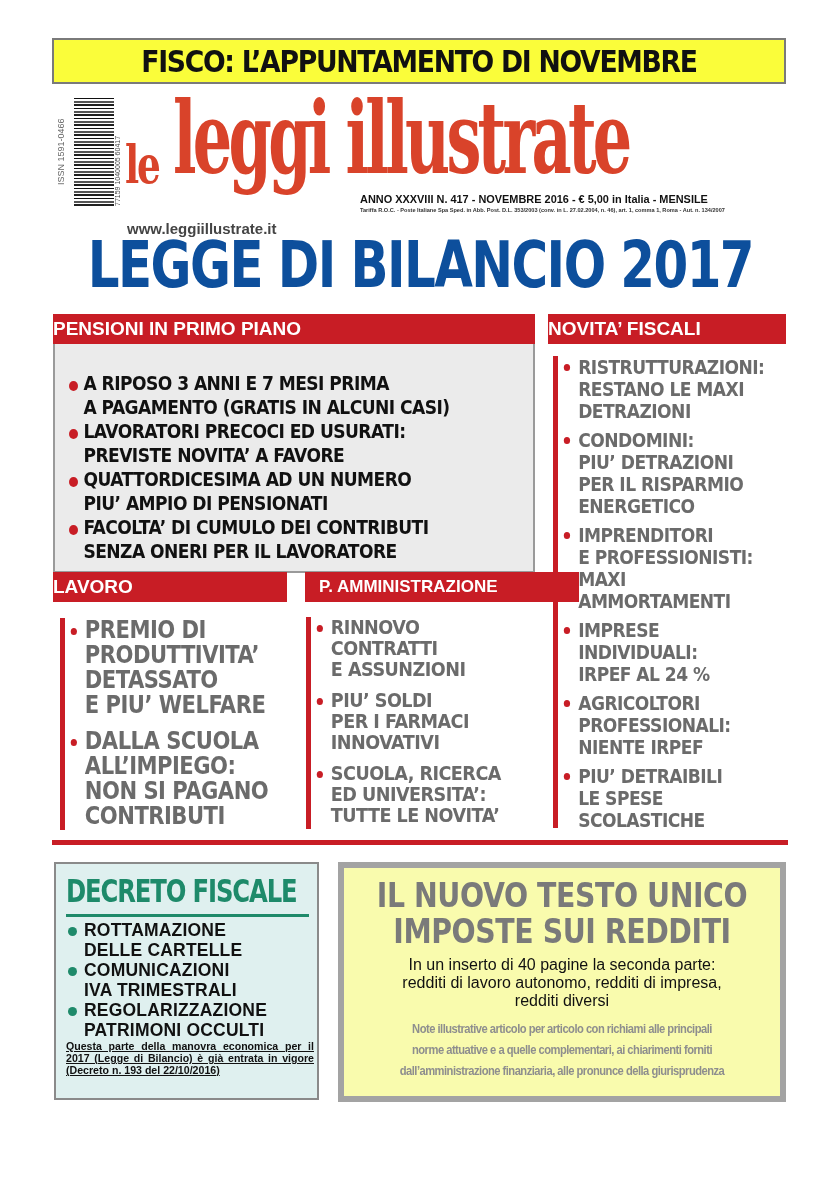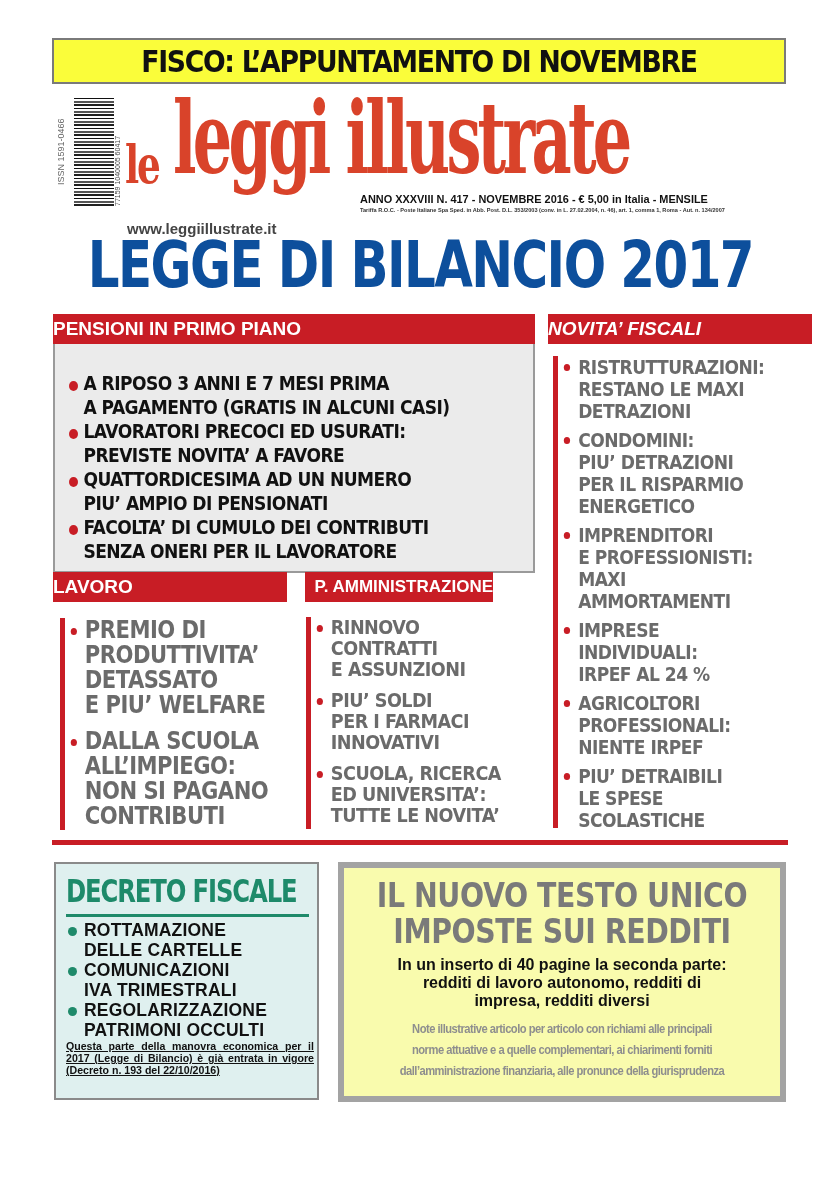--- a/index.html
+++ b/index.html
@@ -124,21 +124,21 @@
     <li>QUATTORDICESIMA AD UN NUMERO
 PIU’ AMPIO DI PENSIONATI</li>
     <li>FACOLTA’ DI CUMULO DEI CONTRIBUTI
 SENZA ONERI PER IL LAVORATORE</li>
   </ul>
 </div>
 <div class="sec-header" style="left:53px;top:314px;width:482px;">
   <span>PENSIONI IN PRIMO PIANO</span>
 </div>
 
-<div class="sec-header" style="left:548px;top:314px;width:264px;font-style:italic;">
+<div class="sec-header" style="left:548px;top:314px;width:238px;">
   <span>NOVITA’ FISCALI</span>
 </div>
 <ul class="col-list fiscali-list">
   <li>RISTRUTTURAZIONI:
 RESTANO LE MAXI
 DETRAZIONI</li>
   <li>CONDOMINI:
 PIU’ DETRAZIONI
 PER IL RISPARMIO
 ENERGETICO</li>
@@ -163,21 +163,21 @@
   <li>PREMIO DI
 PRODUTTIVITA’
 DETASSATO
 E PIU’ WELFARE</li>
   <li>DALLA SCUOLA
 ALL’IMPIEGO:
 NON SI PAGANO
 CONTRIBUTI</li>
 </ul>
 
-<div class="sec-header" style="left:305px;top:572px;width:188px;font-size:17px;padding-left:28px;justify-content:flex-end;">
+<div class="sec-header" style="left:305px;top:572px;width:274px;font-size:17px;padding-left:14px;">
   <span>P. AMMINISTRAZIONE</span>
 </div>
 <ul class="col-list pa-list">
   <li>RINNOVO
 CONTRATTI
 E ASSUNZIONI</li>
   <li>PIU’ SOLDI
 PER I FARMACI
 INNOVATIVI</li>
   <li>SCUOLA, RICERCA
@@ -199,17 +199,17 @@
 PATRIMONI OCCULTI</li>
   </ul>
   <div class="decreto-note">Questa parte della manovra economica per il 2017 (Legge di Bilancio) è già entrata in vigore (Decreto n. 193 del 22/10/2016)</div>
 </div>
 
 <div class="testo-box">
   <div class="testo-title">
     <div>IL NUOVO TESTO UNICO</div>
     <div>IMPOSTE SUI REDDITI</div>
   </div>
-  <div class="testo-sub" style="padding:0 48px;font-weight:bold;">In un inserto di 40 pagine la seconda parte: redditi di lavoro autonomo, redditi di impresa, redditi diversi</div>
+  <div class="testo-sub" style="padding:0 48px;">In un inserto di 40 pagine la seconda parte: redditi di lavoro autonomo, redditi di impresa, redditi diversi</div>
   <div class="testo-note">Note illustrative articolo per articolo con richiami alle principali
 norme attuative e a quelle complementari, ai chiarimenti forniti
 dall’amministrazione finanziaria, alle pronunce della giurisprudenza</div>
 </div>
 
 </body></html>

